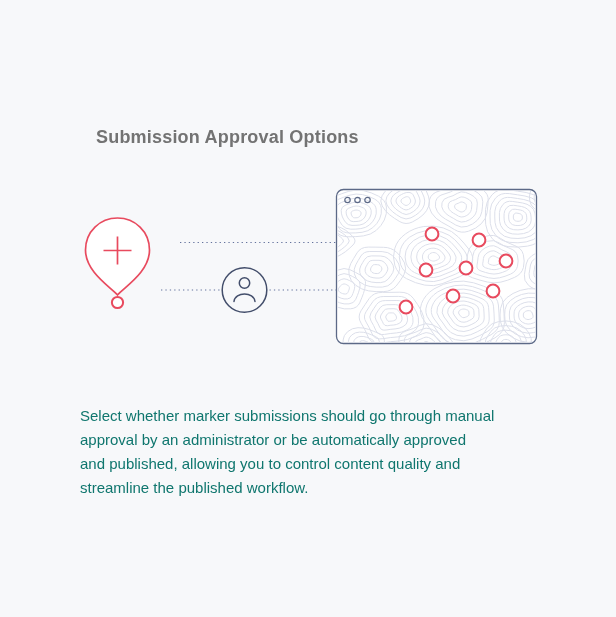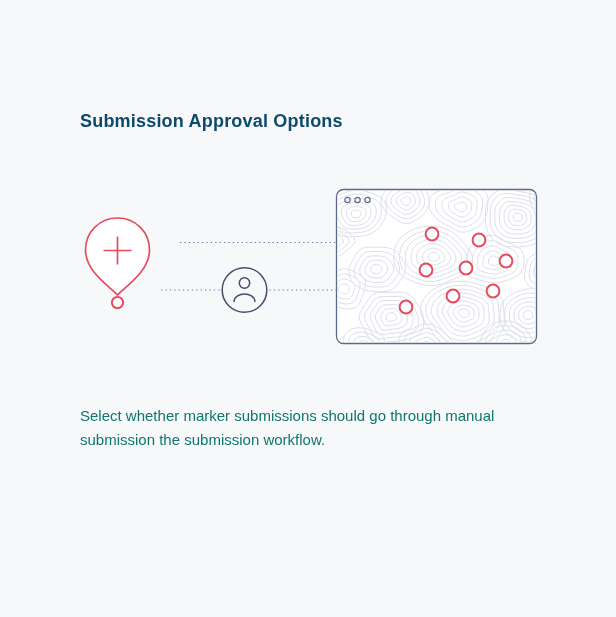--- a/index.html
+++ b/index.html
@@ -2,22 +2,22 @@
 <html><head>
 <meta charset="utf-8">
 <style>
   html, body { margin: 0; padding: 0; }
   body {
     width: 616px; height: 617px; position: relative; overflow: hidden;
     background: #f7f8fa;
     font-family: "Liberation Sans", sans-serif;
   }
   .page-title {
-    position: absolute; left: 80px; top: 111px; margin: 0;
-    font-size: 18px; font-weight: 600; letter-spacing: 0.2px; color: #0c4a6e;
+    position: absolute; left: 80px; top: 111px; margin: 16px;
+    font-size: 18px; font-weight: 600; letter-spacing: 0.2px; color: #737373;
   }
   .illustration { position: absolute; left: 0; top: 180px; width: 616px; height: 180px; }
   .description {
     position: absolute; left: 80px; top: 404px; margin: 0;
     font-size: 15px; line-height: 24px; color: #0f766e;
   }
   .description div { white-space: nowrap; }
   .dotted { fill: none; stroke-width: 1.2; stroke-dasharray: 1.3 3.1; }
   .arrowhead { fill: none; stroke-width: 1.2; stroke-linecap: round; stroke-linejoin: round; }
 </style>
@@ -164,14 +164,16 @@
           <circle cx="11.5" cy="11" r="2.7" fill="none" stroke="#5c6987" stroke-width="1.2"></circle>
           <circle cx="21.5" cy="11" r="2.7" fill="none" stroke="#5c6987" stroke-width="1.2"></circle>
           <circle cx="31.5" cy="11" r="2.7" fill="none" stroke="#5c6987" stroke-width="1.2"></circle>
         </g>
     </g>
   </svg>
 </div>
 
 <div class="description">
   <div>Select whether marker submissions should go through manual</div>
-  <div>submission the submission workflow.</div>
+  <div>approval by an administrator or be automatically approved</div>
+  <div>and published, allowing you to control content quality and</div>
+  <div>streamline the published workflow.</div>
 </div>
 
 </body></html>

